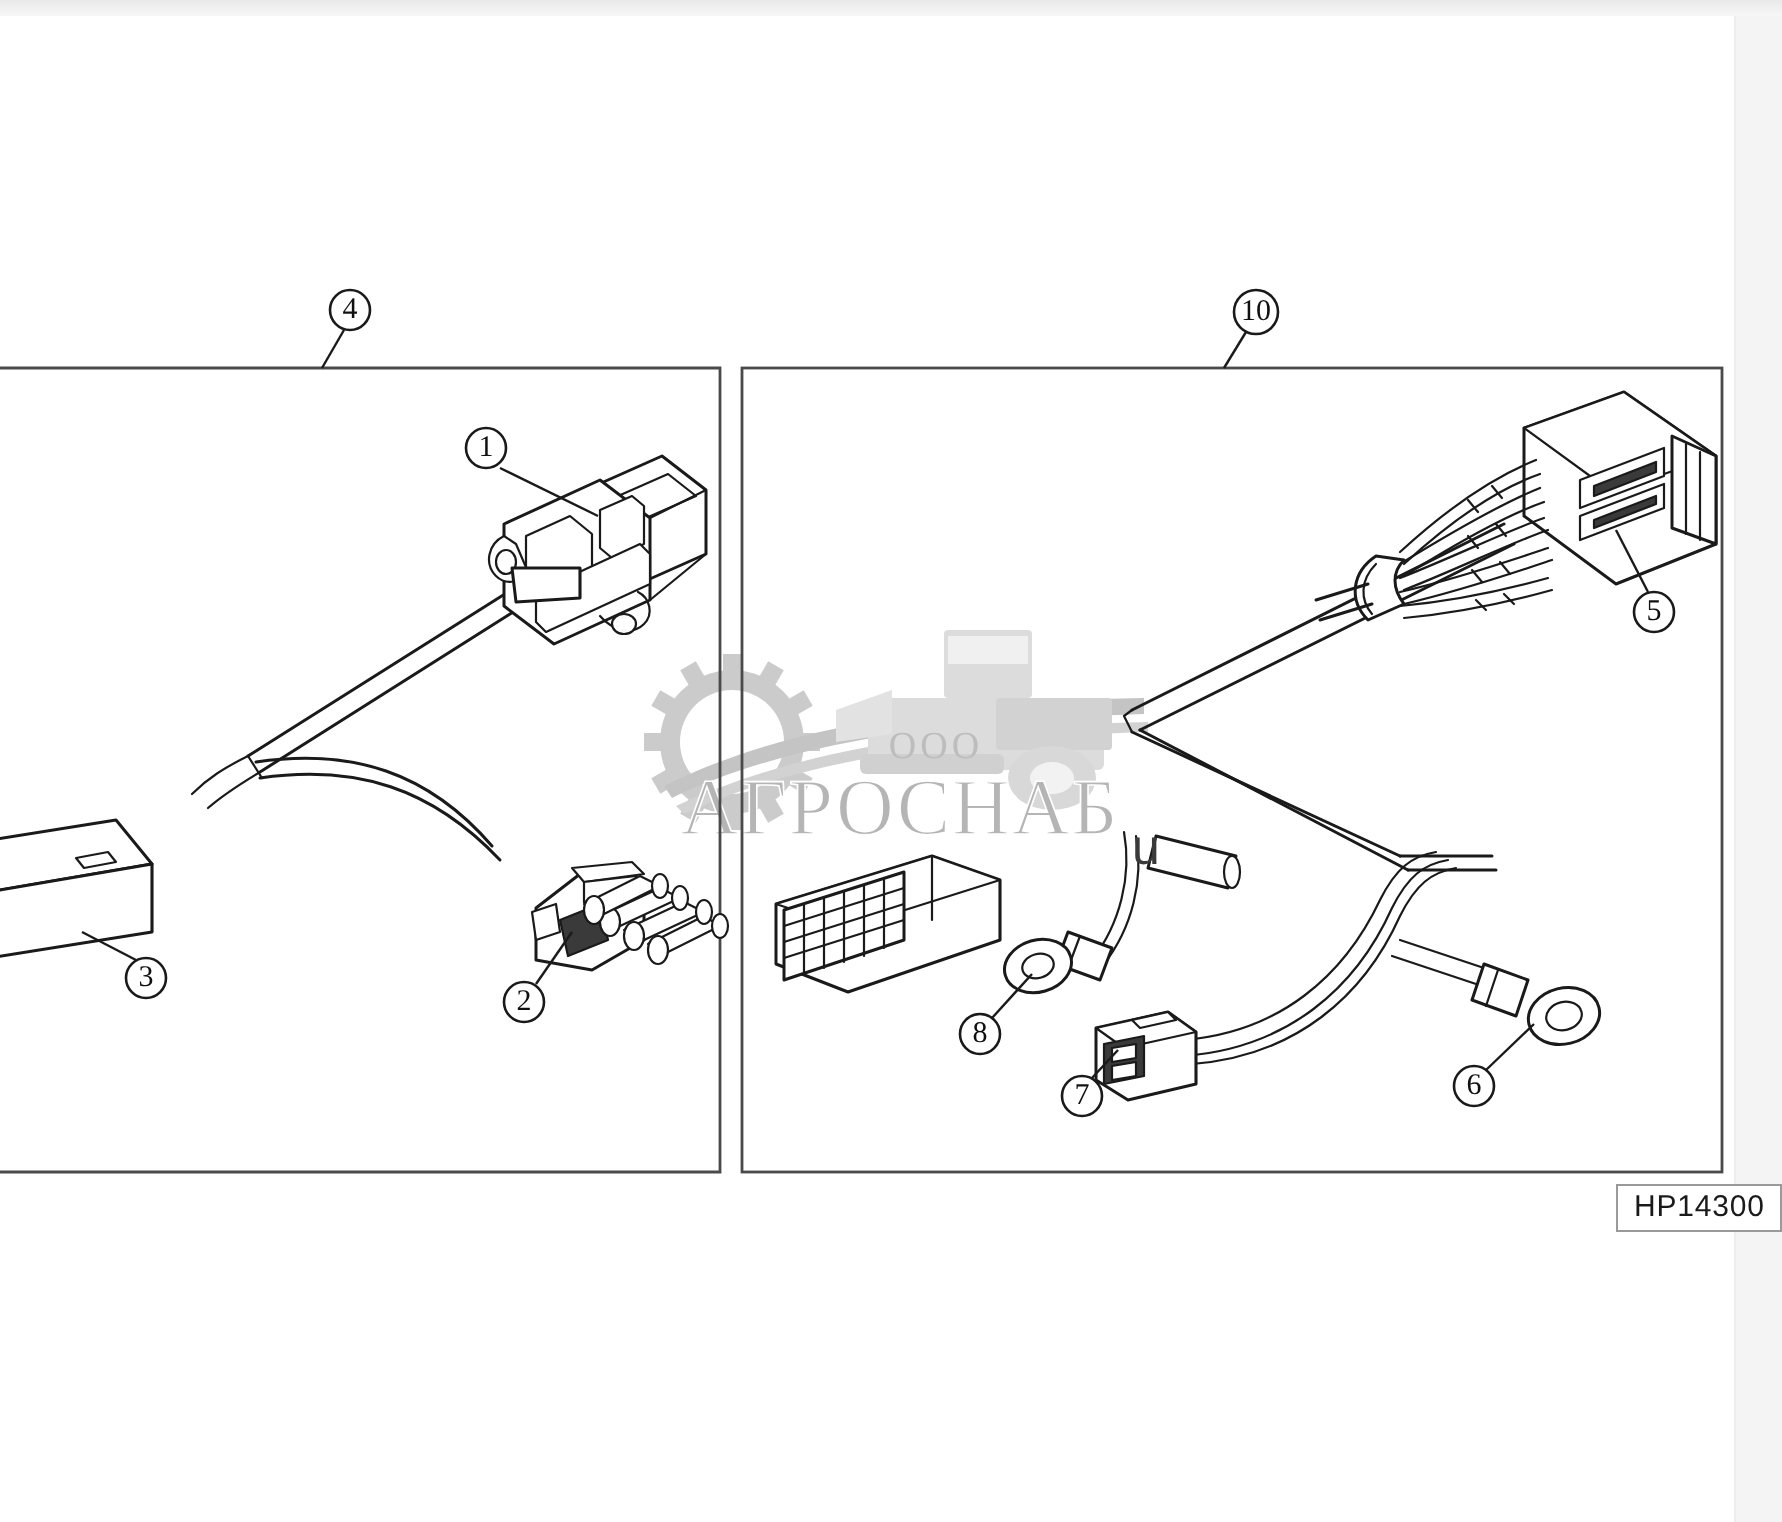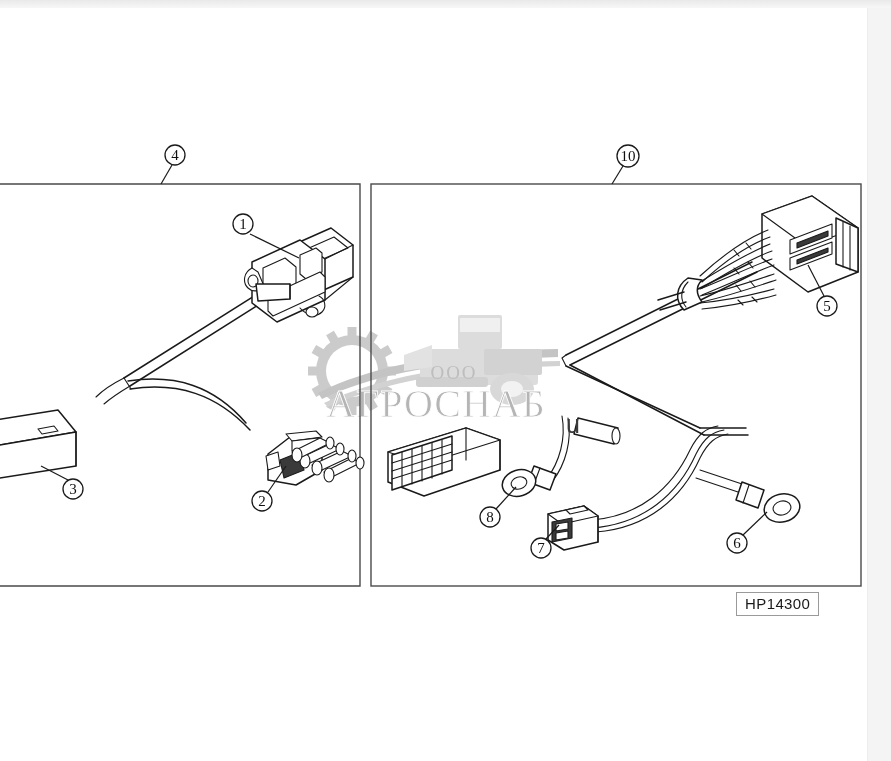--- a/index.html
+++ b/index.html
@@ -11,21 +11,21 @@
   .top-strip{position:absolute;left:0;top:0;width:891px;height:8px;
              background:linear-gradient(#e9e9e9,#f7f7f7);}
   .right-strip{position:absolute;right:0;top:8px;width:23px;height:753px;
                background:#f4f4f4;}
   .right-strip-edge{position:absolute;right:23px;top:8px;width:1px;height:753px;
                background:#ededed;}
 
   svg.art{position:absolute;left:0;top:0;width:891px;height:761px;}
 
   
-  .wm{position:absolute;left:308px;top:305px;width:268px;height:140px;
+  .wm{position:absolute;left:322px;top:305px;width:268px;height:140px;
       pointer-events:none;}
   .wm svg{width:100%;height:100%;}
 
   .label-box{position:absolute;border:1px solid #9a9a9a;background:#fff;
              font-size:15px;color:#1a1a1a;letter-spacing:.4px;
              padding:3px 8px 4px 8px;line-height:1;}
 
   .ghost-u{position:absolute;font-size:25px;color:#3a3a3a;
            font-family:"Liberation Sans",sans-serif;}
 </style>
@@ -377,15 +377,15 @@
       <g>
         <path class="lead" d="M623,166 L612,184"></path>
         <circle class="cball" cx="628" cy="156" r="11"></circle>
         <text class="cnum" x="628" y="156">10</text>
       </g>
     </g>
   </svg>
 
   <div class="ghost-u" style="left:566px;top:410px;">u</div>
 
-  <div class="label-box" style="left:736px;top:592px;">HP14300</div>
+  <div class="label-box" style="left:808px;top:592px;">HP14300</div>
 
 </div>
 
 </body></html>

